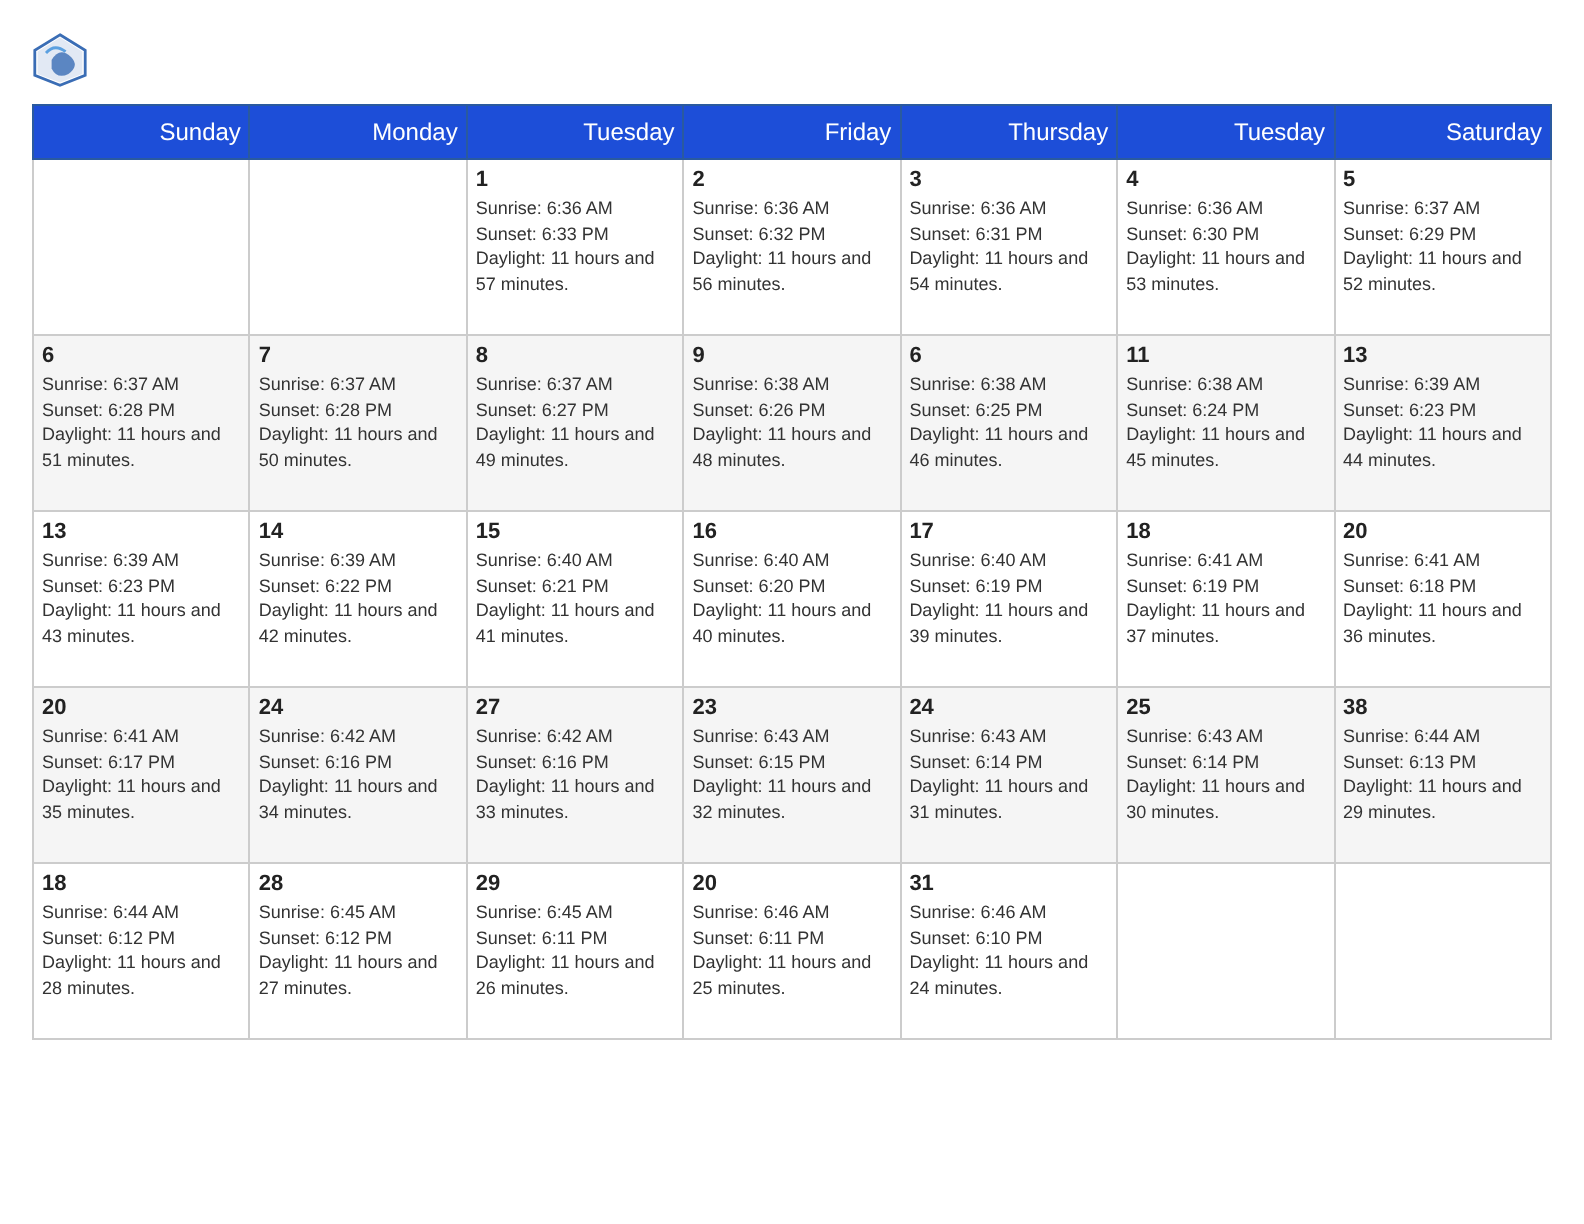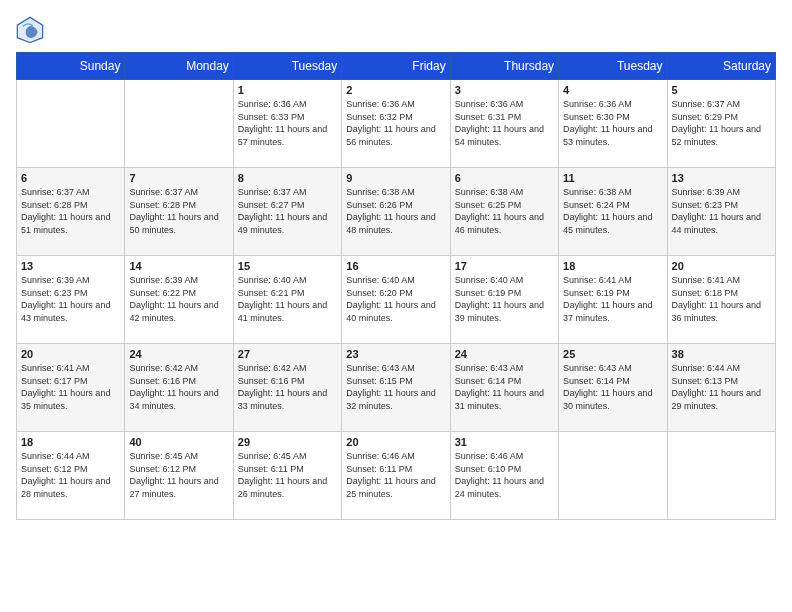--- a/index.html
+++ b/index.html
@@ -296,21 +296,21 @@
           </td>
         </tr>
         <tr>
           <td>
             <span class="day-num">18</span>
             <div class="day-info" style="white-space: pre-line;">Sunrise: 6:44 AM
 Sunset: 6:12 PM
 Daylight: 11 hours and 28 minutes.</div>
           </td>
           <td>
-            <span class="day-num">40</span>
+            <span class="day-num">28</span>
             <div class="day-info" style="white-space: pre-line;">Sunrise: 6:45 AM
 Sunset: 6:12 PM
 Daylight: 11 hours and 27 minutes.</div>
           </td>
           <td>
             <span class="day-num">29</span>
             <div class="day-info" style="white-space: pre-line;">Sunrise: 6:45 AM
 Sunset: 6:11 PM
 Daylight: 11 hours and 26 minutes.</div>
           </td>

